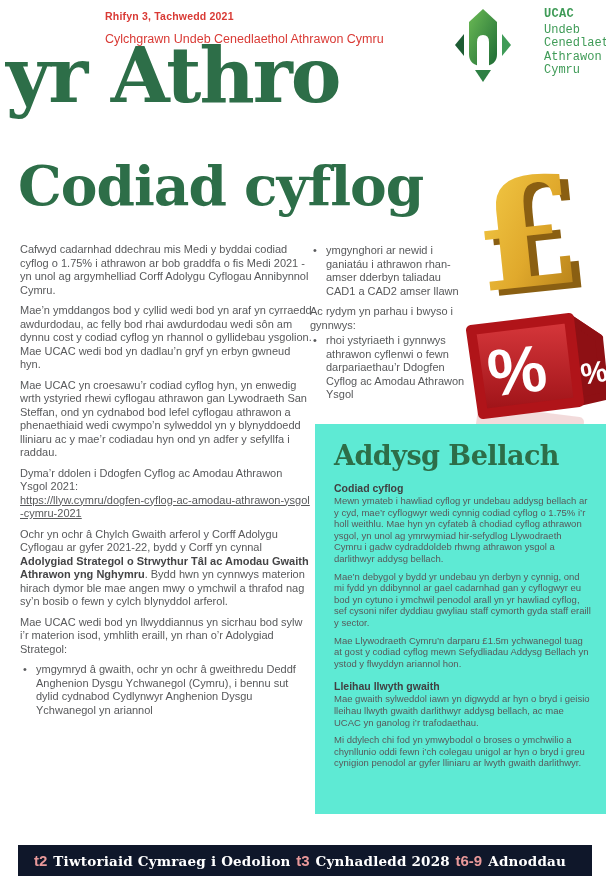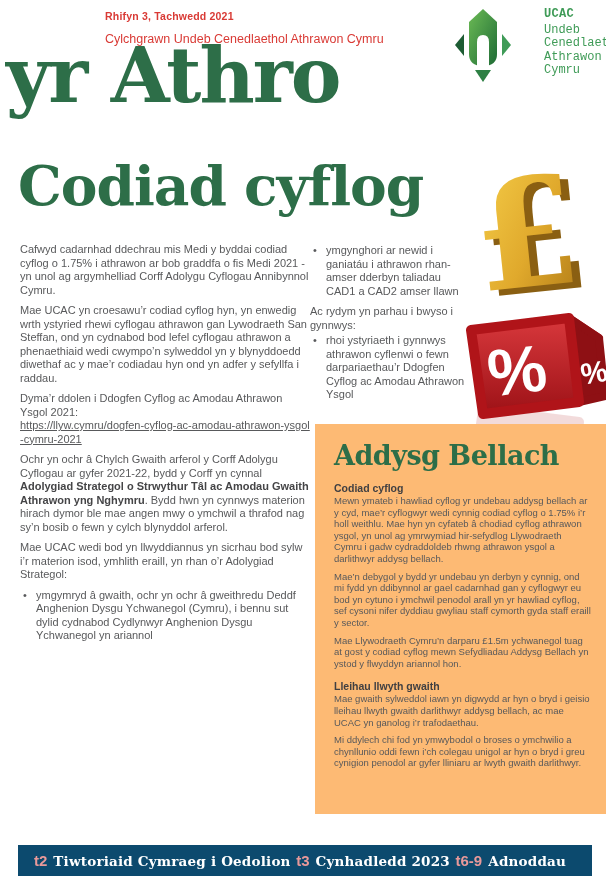--- a/index.html
+++ b/index.html
@@ -45,33 +45,33 @@
   ul.bullets { margin:0 0 7px; padding:0; list-style:none; }
   ul.bullets li { position:relative; padding-left:16px; margin:0 0 2px; }
   ul.bullets li::before { content:"•"; position:absolute; left:3px; top:0; color:#58595b; }
   .bold-inline { font-weight:bold; color:#454547; }
   a.doc-link { color:#58595b; text-decoration:underline; word-break:break-all; }
   
   .graphic { position:absolute; left:447px; top:134px; width:163px; height:300px; }
   
   .panel {
     position:absolute; left:315px; top:424px; width:295px; height:390px;
-    background:#fdba74; box-sizing:border-box; padding:14px 19px 10px; overflow:hidden;
+    background:#5eead4; box-sizing:border-box; padding:14px 19px 10px; overflow:hidden;
   }
   .panel-title {
     font-family:"DejaVu Serif", serif; font-weight:bold;
     color:#2d6e48; font-size:27px; letter-spacing:-.5px; margin:2px 0 11px;
   }
   .panel h4 { font-size:10.5px; color:#414042; margin:0 0 1px; }
   .panel h4.spaced { margin-top:11px; }
   .panel p { font-size:9.5px; line-height:11.6px; color:#58595b; margin:0 0 6px; }
   
   .footer {
     position:absolute; left:18px; top:845px; width:574px; height:31px;
-    background:#0c4a6e; display:flex; align-items:center;
+    background:#0f172a; display:flex; align-items:center;
     box-sizing:border-box; padding:0 26px 0 16px; justify-content:space-between;
   }
   .footer-item { display:flex; align-items:baseline; gap:6px; white-space:nowrap; }
   .pageref { color:#e9999a; font-weight:bold; font-size:15px; }
   .flabel {
     color:#ffffff; font-family:"DejaVu Serif", serif; font-weight:bold; font-size:13.5px;
     letter-spacing:.2px;
   }
 </style>
 </head>
@@ -138,21 +138,22 @@
       <path d="M122,184 L152,204 L158,262 L132,268 Z" fill="#8e1014" stroke="#8e1014" stroke-width="8" stroke-linejoin="round"></path>
 
       <path d="M24,196 L122,184 L132,268 L36,280 Z" fill="url(#redf)" stroke="#b01419" stroke-width="10" stroke-linejoin="round"></path>
       <text x="40" y="258" font-family="Liberation Sans, sans-serif" font-weight="bold" font-size="66" fill="#ffffff" transform="rotate(-7 80 230)">%</text>
       <text x="134" y="250" font-family="Liberation Sans, sans-serif" font-weight="bold" font-size="30" fill="#ffffff" transform="rotate(-10 140 240)">%</text>
     </svg>
   </div>
 
   <div class="col1">
     <p>Cafwyd cadarnhad ddechrau mis Medi y byddai codiad cyflog o 1.75% i athrawon ar bob graddfa o fis Medi 2021 - yn unol ag argymhelliad Corff Adolygu Cyflogau Annibynnol Cymru.</p>
-    <p>Mae UCAC yn croesawu’r codiad cyflog hyn, yn enwedig wrth ystyried rhewi cyflogau athrawon gan Lywodraeth San Steffan, ond yn cydnabod bod lefel cyflogau athrawon a phenaethiaid wedi cwympo’n sylweddol yn y blynyddoedd diwethaf ac y mae’r codiadau hyn ond yn adfer y sefyllfa i raddau.</p>
+    <p>Mae’n ymddangos bod y cyllid wedi bod yn araf yn cyrraedd awdurdodau, ac felly bod rhai awdurdodau wedi sôn am dynnu cost y codiad cyflog yn rhannol o gyllidebau ysgolion. Mae UCAC wedi bod yn dadlau’n gryf yn erbyn gwneud hyn.</p>
+    <p>Mae UCAC yn croesawu’r codiad cyflog hyn, yn enwedig wrth ystyried rhewi cyflogau athrawon gan Lywodraeth San Steffan, ond yn cydnabod bod lefel cyflogau athrawon a phenaethiaid wedi cwympo’n sylweddol yn y blynyddoedd lliniaru ac y mae’r codiadau hyn ond yn adfer y sefyllfa i raddau.</p>
     <p><span>Dyma’r ddolen i Ddogfen Cyflog ac Amodau Athrawon Ysgol 2021:</span><br>
       <a href="#" class="doc-link">https://llyw.cymru/dogfen-cyflog-ac-amodau-athrawon-ysgol-cymru-2021</a>
     </p>
     <p><span>Ochr yn ochr â Chylch Gwaith arferol y Corff Adolygu Cyflogau ar gyfer 2021-22, bydd y Corff yn cynnal </span><span class="bold-inline">Adolygiad Strategol o Strwythur Tâl ac Amodau Gwaith Athrawon yng Nghymru</span><span>. Bydd hwn yn cynnwys materion hirach dymor ble mae angen mwy o ymchwil a thrafod nag sy’n bosib o fewn y cylch blynyddol arferol.</span></p>
     <p>Mae UCAC wedi bod yn llwyddiannus yn sicrhau bod sylw i’r materion isod, ymhlith eraill, yn rhan o’r Adolygiad Strategol:</p>
     <ul class="bullets">
       <li>ymgymryd â gwaith, ochr yn ochr â gweithredu Deddf Anghenion Dysgu Ychwanegol (Cymru), i bennu sut dylid cydnabod Cydlynwyr Anghenion Dysgu Ychwanegol yn ariannol</li>
     </ul>
   </div>
 
@@ -178,21 +179,21 @@
 
   </div>
 
   <div class="footer">
     <span class="footer-item">
       <span class="pageref">t2</span>
       <span class="flabel">Tiwtoriaid Cymraeg i Oedolion</span>
     </span>
     <span class="footer-item">
       <span class="pageref">t3</span>
-      <span class="flabel">Cynhadledd 2023</span>
+      <span class="flabel">Cynhadledd 2028</span>
     </span>
     <span class="footer-item">
       <span class="pageref">t6-9</span>
       <span class="flabel">Adnoddau</span>
     </span>
   </div>
 
 </div>
 
 </body></html>

